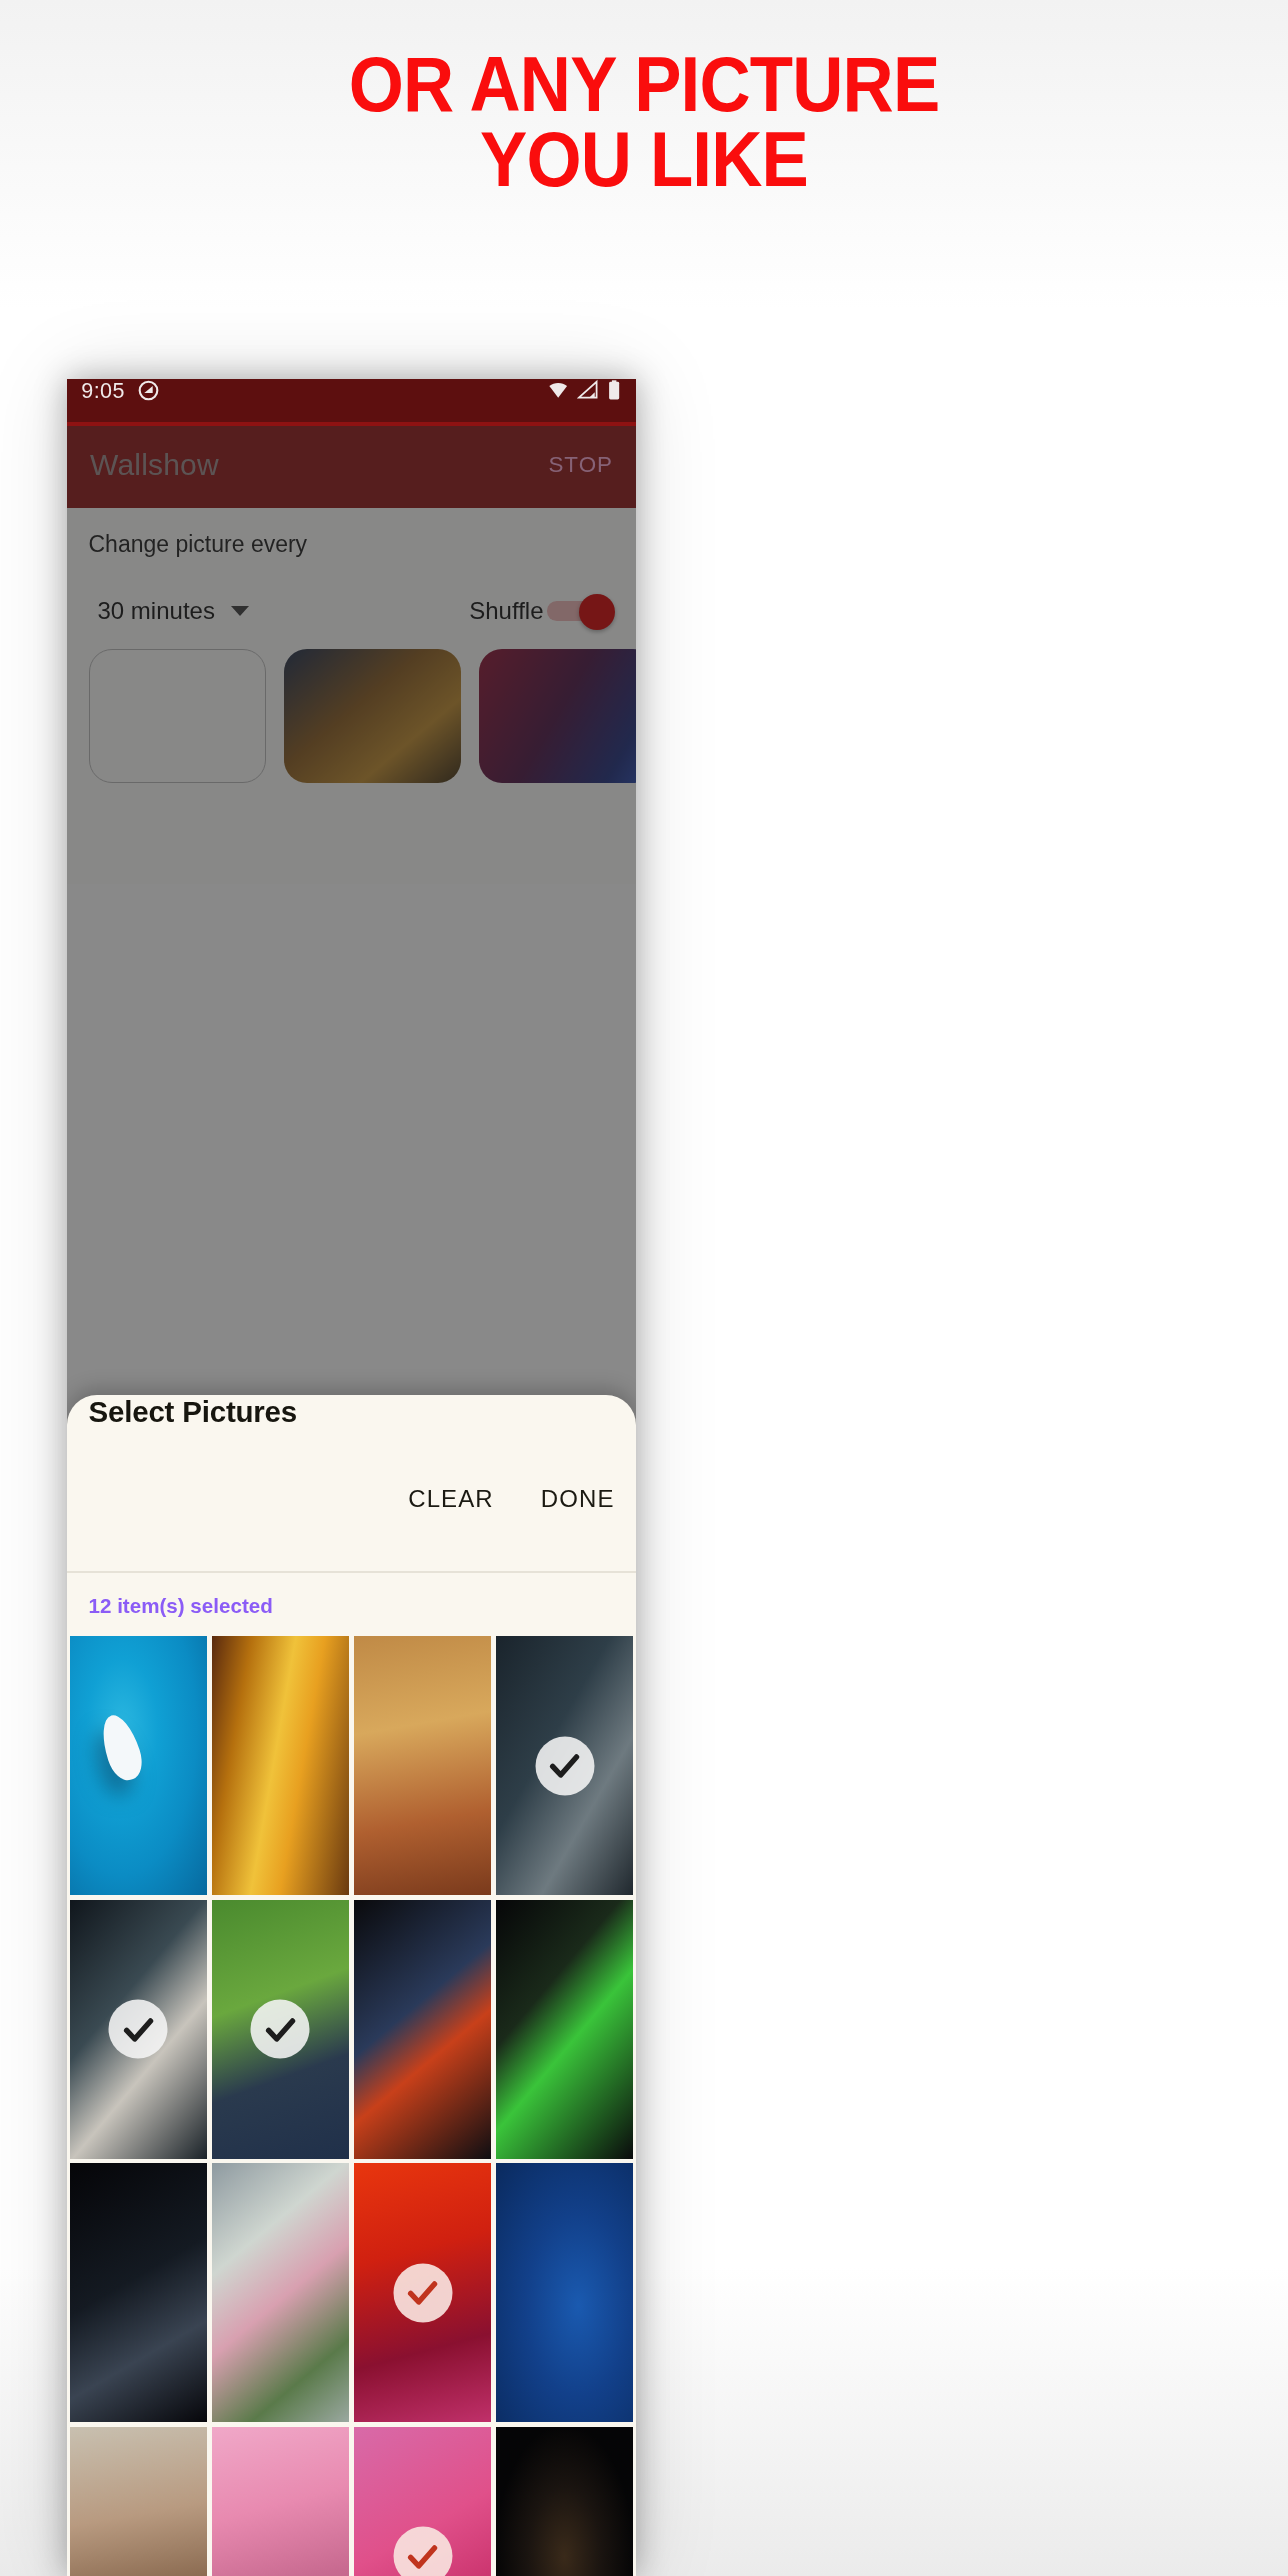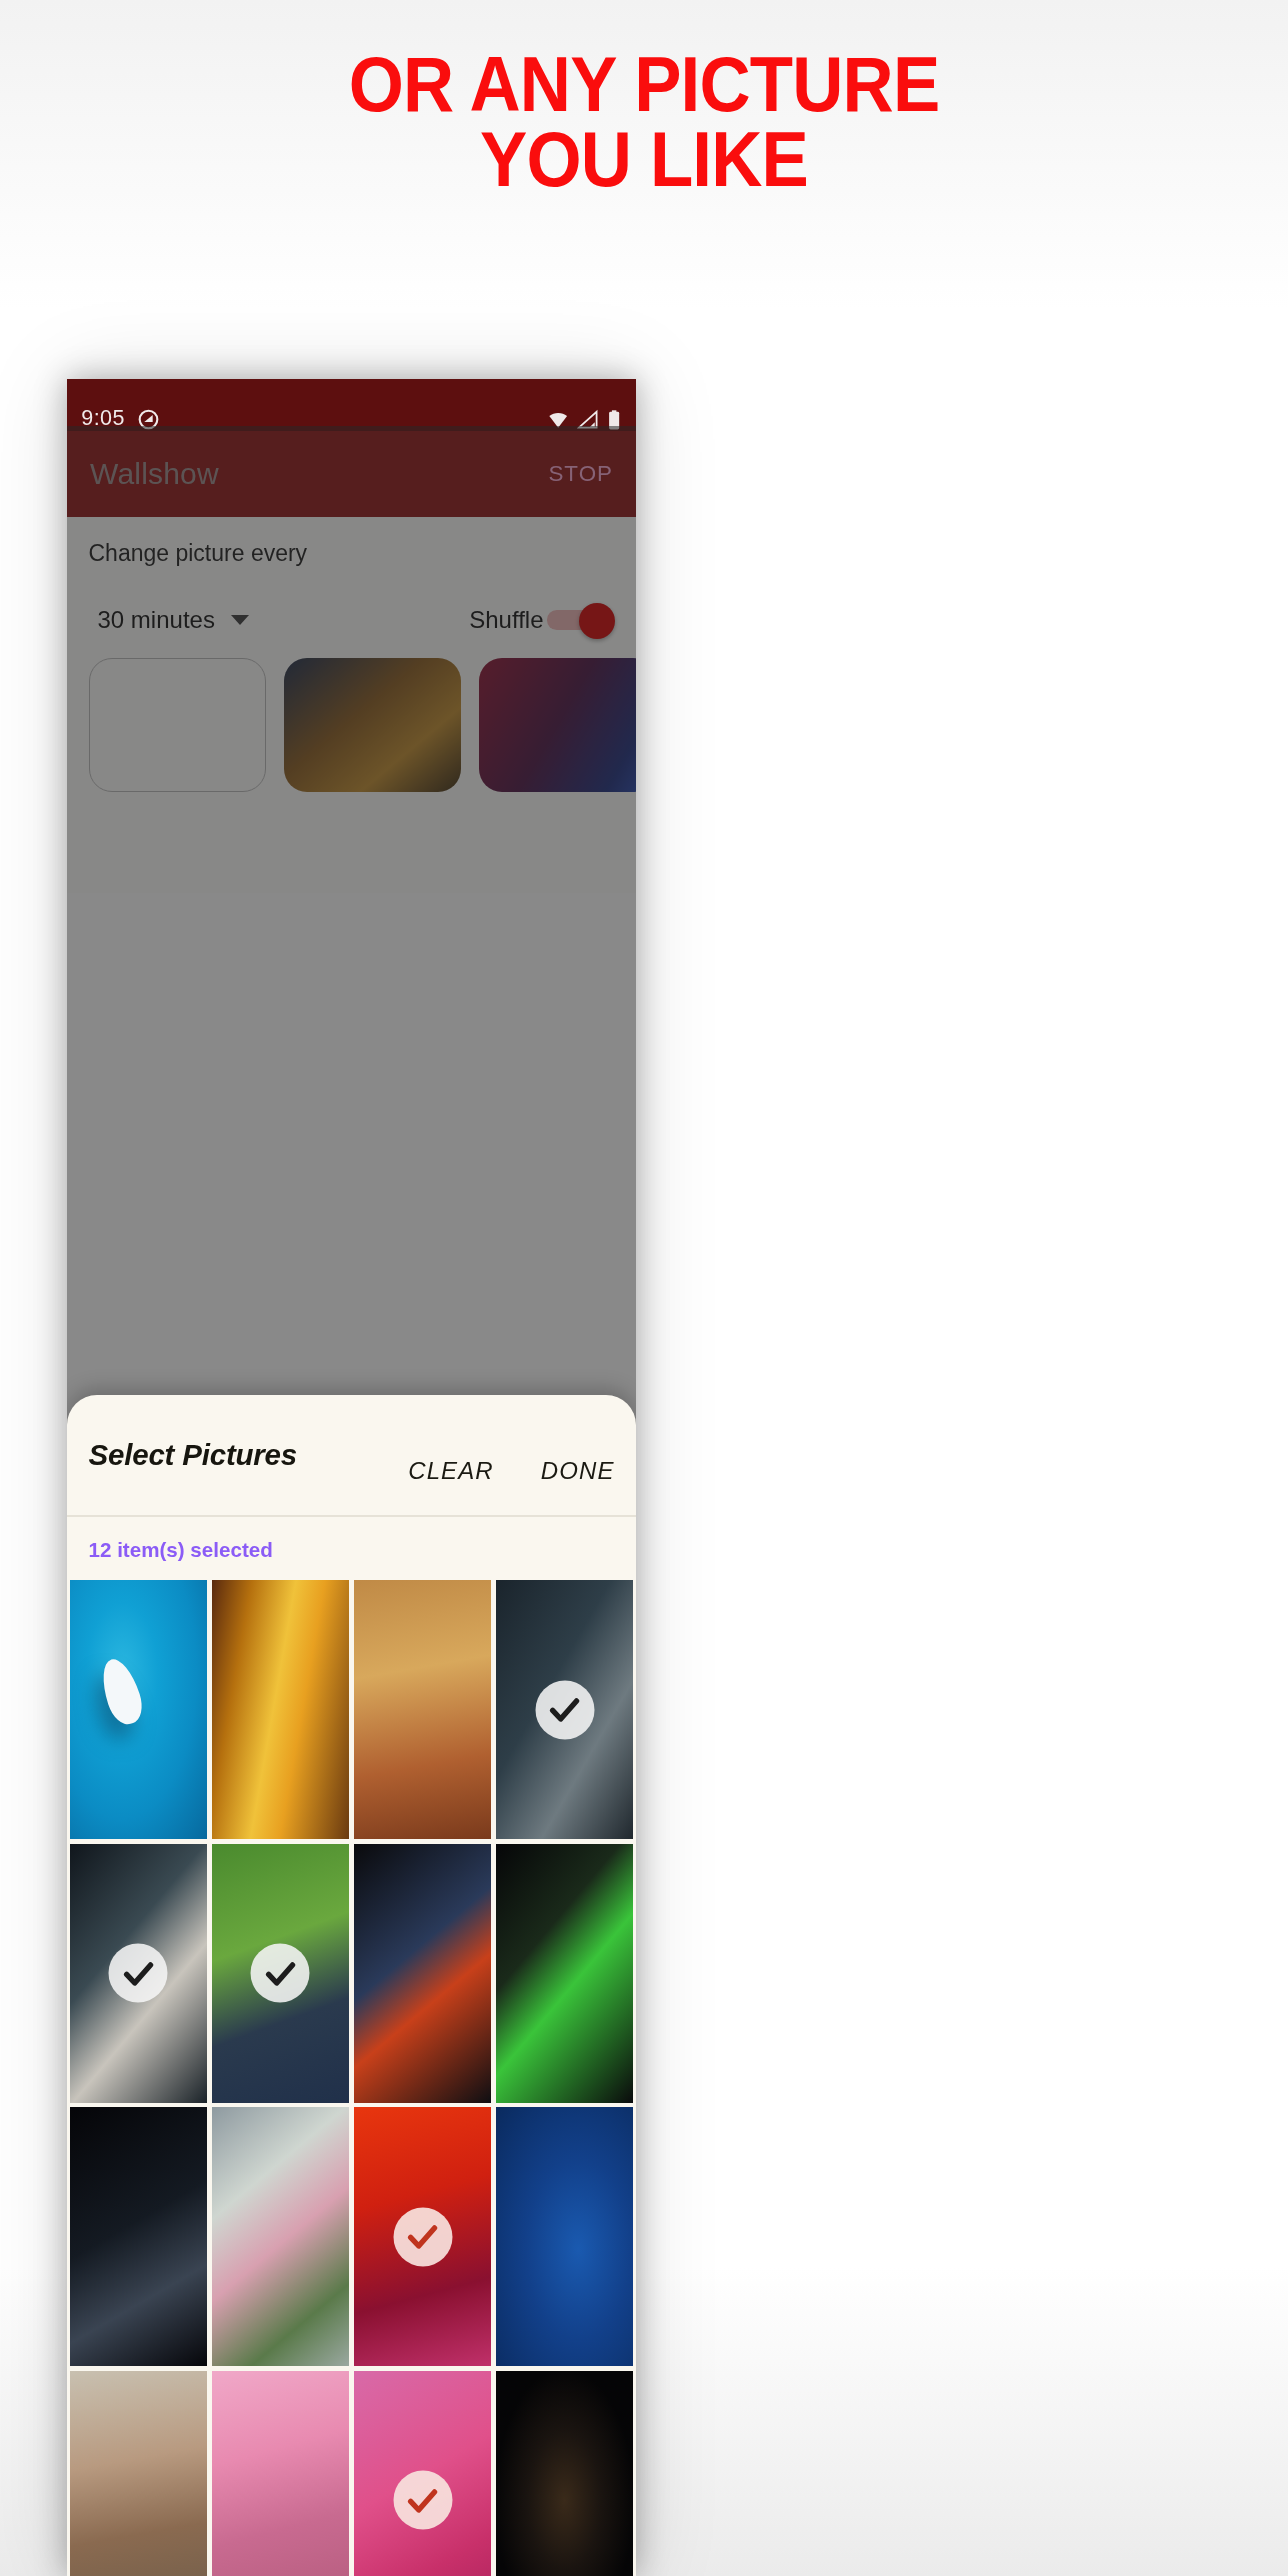--- a/index.html
+++ b/index.html
@@ -35,23 +35,23 @@
     left: 67px; top: 379px;
     width: 569px; height: 2197px;
     background: #000;
     box-shadow: 0 0 30px rgba(0,0,0,0.30), 0 0 81px rgba(0,0,0,0.13);
     overflow: hidden;
   }
   .screen { position: absolute; inset: 0; background: #fff; overflow: hidden; }
 
   
   .statusbar {
-    position: relative; height: 52px;
+    position: relative; height: 43px;
     background: #5d0f0f;
-    display: flex; align-items: flex-end;
+    display: flex; align-items: flex-start;
     padding: 0 14.3px;
     color: #e8e0e0;
   }
   .sb-time { font-size: 21.5px; font-weight: 400; letter-spacing: 0.4px; color:#f0eaea; }
   .sb-dnd { margin-left: 12.5px; width: 23px; height: 23px; display:block; }
   .sb-right { margin-left: auto; display: flex; align-items: center; gap: 8px; }
   .sb-right svg { display: block; }
 
   
   .appbar {
@@ -133,24 +133,23 @@
     position: absolute;
     left: 0; right: 0;
     top: 1016px; bottom: 0;
     background: #faf7ef;
     border-top-left-radius: 30px;
     border-top-right-radius: 30px;
     overflow: hidden;
     box-shadow: 0 -5.4px 19.7px rgba(0,0,0,0.22);
   }
   .sheet-head {
-    display: flex; align-items: center;
+    display: flex; 
     padding: 0 21.5px;
-    height: 120px;
-    font-style: italic;
+    height: 176px;
   }
   .sheet-title {
     font-size: 29.5px; font-weight: bold; color: #17160f;
     letter-spacing: -0.2px;
   }
   .sheet-actions { margin-left: auto; display: flex; align-items: center; gap: 47px; margin-top: 32px; }
   .sheet-btn {
     font-size: 24px; color: #1b1a12; letter-spacing: 1.1px; font-weight: 400;
   }
   .sheet-divider { height: 1.8px; background: #e6e2d7; }

